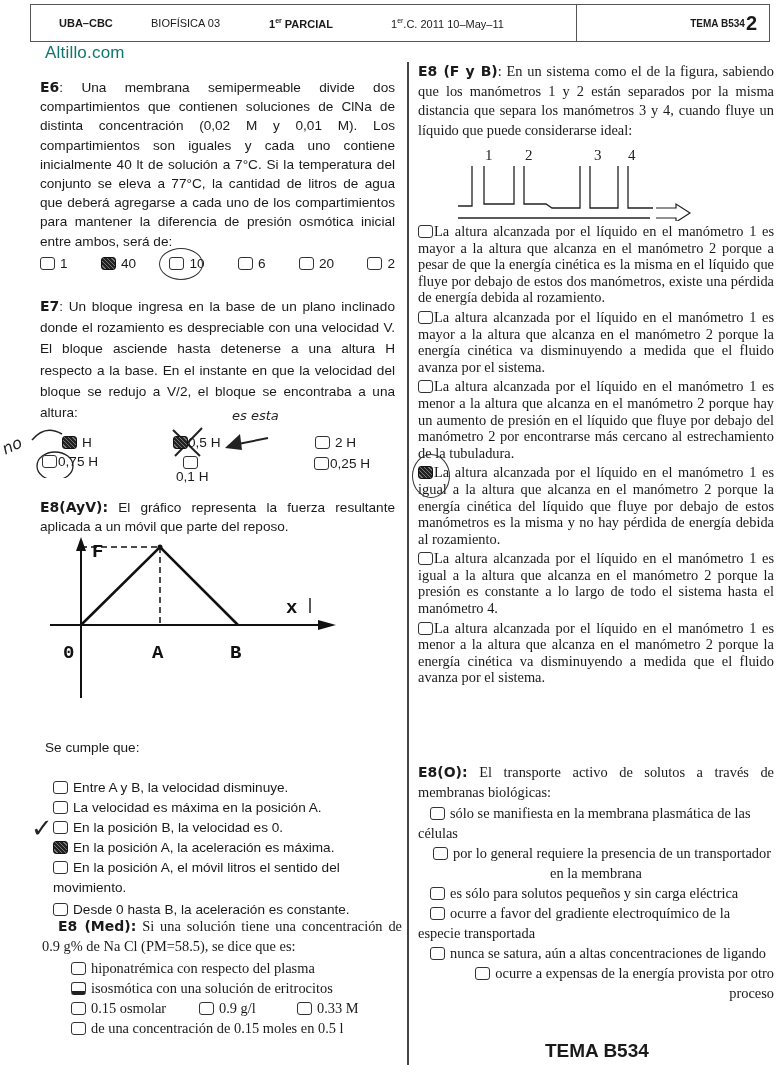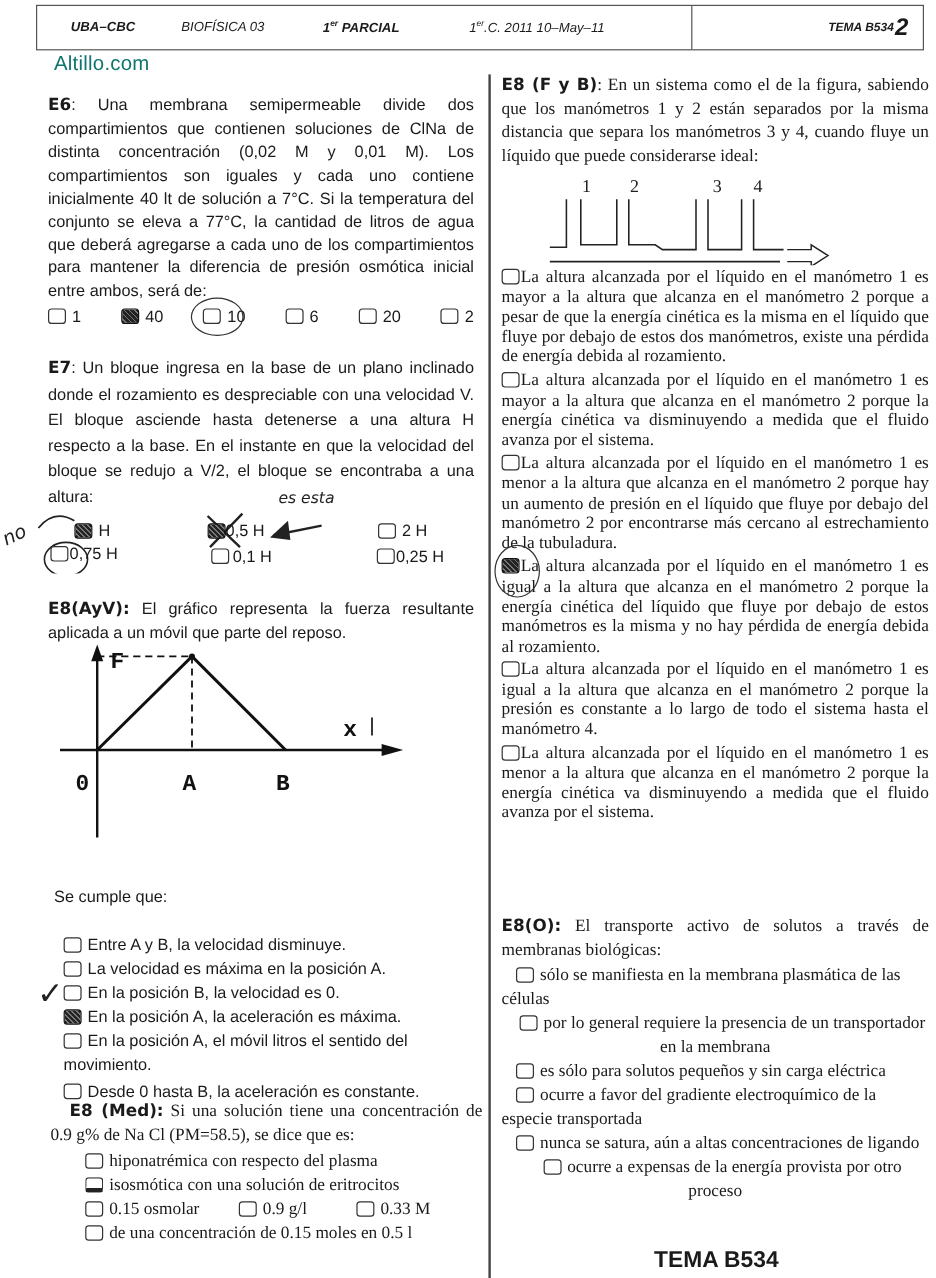--- a/index.html
+++ b/index.html
@@ -1,21 +1,21 @@
 <!DOCTYPE html>
 <html><head>
   <meta charset="utf-8">
   <style>
     * { box-sizing: border-box; margin: 0; padding: 0; }
     html, body { width: 780px; height: 1065px; background: #ffffff; overflow: hidden; }
     body { position: relative; font-family: "Liberation Sans", sans-serif; color: #1a1a1a; }
 
     .header-box {
       position: absolute; left: 30px; top: 4px; width: 740px; height: 38px;
-      border: 1px solid #555; display: flex; align-items: center; font-size: 11px; font-style: italic;
+      border: 1px solid #555; display: flex; align-items: center; font-size: 11px;
     }
     .header-box .cell { padding-left: 28px; }
     .header-box .h-uba { width: 92px; padding-left: 28px; font-weight: bold; }
     .header-box .h-bio { width: 118px; }
     .header-box .h-parc { width: 122px; font-weight: bold; }
     .header-box .h-date { width: 240px; }
     .header-box sup { font-size: 7px; }
     .header-box .h-tema-wrap {
       position: absolute; left: 545px; top: 0; bottom: 0; right: 0;
       border-left: 1px solid #555; display: flex; align-items: center; justify-content: flex-end; padding-right: 12px;
@@ -138,21 +138,21 @@
         <span>0,5 H</span>
       </div>
     <div class="opt" style="position:absolute; left:275px; top:0; white-space:nowrap;">
         <span class="box"></span>
         <span>2 H</span>
       </div>
     <div class="opt" style="position:absolute; left:2px; top:19px; white-space:nowrap;">
         <span class="box" style="margin-right:1px;"></span>
         <span>0,75 H</span>
       </div>
-    <div class="opt" style="position:absolute; left:136px; top:21px; white-space:nowrap;">
+    <div class="opt" style="position:absolute; left:136px; top:21px; white-space:nowrap;flex-direction:column;">
         <span class="box" style="margin-right:3px;"></span>
         <span>0,1 H</span>
       </div>
     <div class="opt" style="position:absolute; left:274px; top:21px; white-space:nowrap;">
         <span class="box" style="margin-right:1px;"></span>
         <span>0,25 H</span>
       </div>
   </div>
 
   <div class="q-text" style="position:absolute; left:0; top:420px; width:355px;">
@@ -232,17 +232,17 @@
 
   <div class="serif" style="position:absolute; left:0; top:700px; width:356px; line-height:20px;">
     <span class="qlabel">E8(O):</span><span>  El transporte activo de solutos a través de membranas biológicas:</span>
   </div>
   <div style="position:absolute; left:0; top:741px; width:356px;">
     <div class="serif" style="line-height:20px; text-align:left;"><span class="box" style="margin-left:12px;"></span><span>sólo se manifiesta en la membrana plasmática de las células</span></div>
     <div class="serif" style="line-height:20px; text-align:center;"><span class="box" style="margin-left:12px;"></span><span>por lo general requiere la presencia de un transportador en la membrana</span></div>
     <div class="serif" style="line-height:20px; text-align:left;"><span class="box" style="margin-left:12px;"></span><span>es sólo para solutos pequeños y sin carga eléctrica</span></div>
     <div class="serif" style="line-height:20px; text-align:left;"><span class="box" style="margin-left:12px;"></span><span>ocurre a favor del gradiente electroquímico de la especie transportada</span></div>
     <div class="serif" style="line-height:20px; text-align:left;"><span class="box" style="margin-left:12px;"></span><span>nunca se satura, aún a altas concentraciones de ligando</span></div>
-    <div class="serif" style="line-height:20px; text-align:center;"><span class="box" style="margin-left:12px;"></span><span>ocurre a expensas de la energía provista por otro proceso</span></div>
+    <div class="serif" style="line-height:20px; text-align:right;"><span class="box" style="margin-left:12px;"></span><span>ocurre a expensas de la energía provista por otro proceso</span></div>
   </div>
 </div>
 
 <div class="footer-tema">TEMA B534</div>
 
 </body></html>

